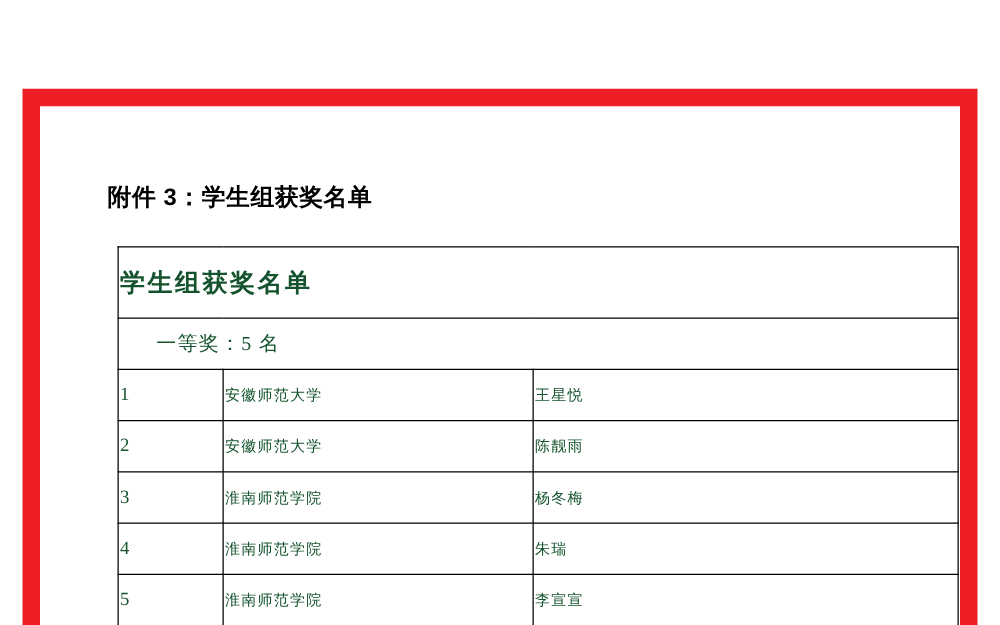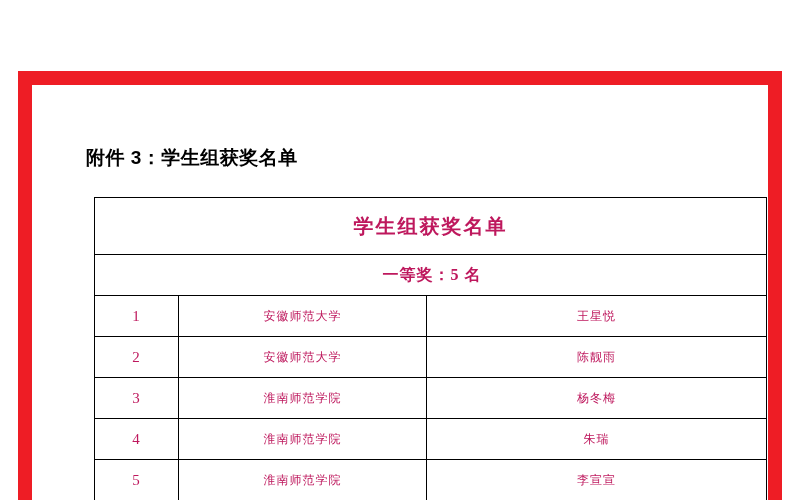--- a/index.html
+++ b/index.html
@@ -50,43 +50,41 @@
   }
   table.award-table {
     margin-top: 26px;
     margin-left: 10px;
     width: 672px;
     border-collapse: collapse;
     table-layout: fixed;
   }
   table.award-table td {
     border: 1px solid #000000;
-    text-align: center;
-    color: #be185d;
+    color: #14532d;
     font-family: "Liberation Serif", "DejaVu Serif", serif;
   }
   td.table-caption {
     height: 54px;
     font-size: 20px;
     font-weight: bold;
     letter-spacing: 2px;
   }
   td.col-head {
     height: 44px;
     font-size: 17px;
     font-weight: bold;
     letter-spacing: 2px;
   }
   td.group-label {
     height: 38px;
     font-size: 16px;
     text-align: left;
-    padding-left: 4px;
+    padding-left: 30px;
     letter-spacing: 1px;
-    font-weight: bold;
   }
   td.cell {
     height: 38px;
     font-size: 12px;
     letter-spacing: 1px;
   }
   td.cell-index {
     font-size: 15px;
   }
   .c1 { width: 84px; }

